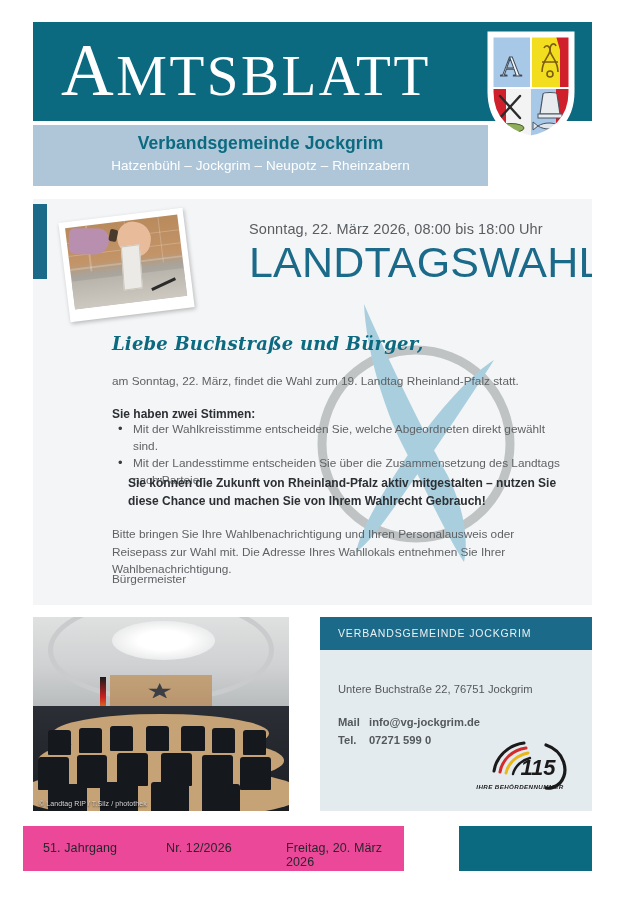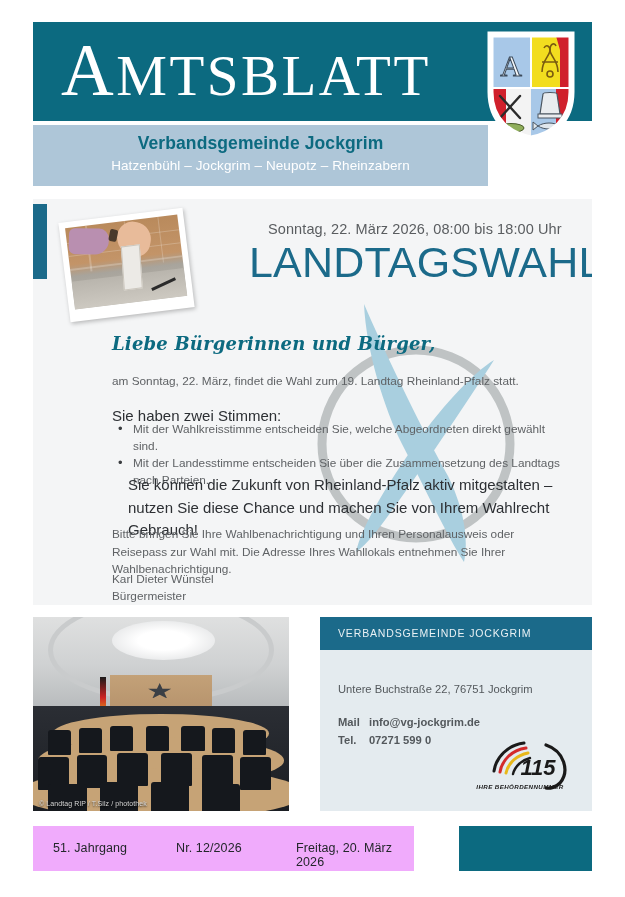--- a/index.html
+++ b/index.html
@@ -122,41 +122,41 @@
   }
   .pen {
     position: absolute; right: 8%; bottom: 16%;
     width: 26px; height: 3px;
     background: #2b2b2b;
     transform: rotate(-18deg);
   }
 
   .eventdate {
     position: absolute; left: 216px; top: 22px;
-    color: #5a5d60; font-size: 14.5px; letter-spacing: 0.1px; margin-left: 19px;
+    color: #5a5d60; font-size: 14.5px; letter-spacing: 0.1px;
   }
   .eventtitle {
     position: absolute; left: 216px; top: 42px;
     color: #1b6a8a;
     font-size: 43px; font-weight: 400;
     letter-spacing: 0.2px; line-height: 1;
     white-space: nowrap;
   }
 
   .greeting {
     position: absolute; left: 79px; top: 134px;
     color: #0c6a80;
     font-family: "DejaVu Serif", serif;
     font-style: italic; font-weight: bold;
     font-size: 18px; letter-spacing: 0.2px;
   }
 
   .body-block { position: absolute; left: 79px; width: 455px; }
   .body-p { color: #5f6265; font-size: 11.8px; line-height: 1.5; }
-  .body-strong { color: #2c2f33; font-weight: normal; font-size: 15px; line-height: 1.5; }
+  .body-strong { color: #2c2f33; font-weight: bold; font-size: 12px; line-height: 1.5; }
   .p1 { top: 174px; }
   .p2 { top: 206px; }
   .bullets { top: 222px; list-style: none; }
   .bullets li {
     position: relative; padding-left: 21px;
     color: #5f6265; font-size: 11.8px; line-height: 1.43;
   }
   .bullets li::before {
     content: "\2022"; position: absolute; left: 6px; top: -1px;
     color: #3a3d40; font-size: 13px;
@@ -241,23 +241,23 @@
   .contact-line { color: #53585c; font-size: 11.2px; line-height: 1.55; }
   .contact-pair { margin-top: 16px; }
   .contact-pair div { color: #53585c; font-size: 11.2px; line-height: 1.55; white-space: pre; font-weight: bold; }
   .logo115 {
     position: absolute; right: 12px; bottom: 16px;
     width: 108px; height: 58px; font-style: italic;
   }
 
   
   .footer-bar {
-    position: absolute; left: 33px; top: 826px;
+    position: absolute; left: 23px; top: 826px;
     width: 381px; height: 45px;
-    background: #f0abfc;
+    background: #ec4899;
   }
   .footer-bar .f {
     position: absolute; top: 15px;
     color: #23272b; font-size: 12.5px; letter-spacing: 0.1px;
   }
   .f1 { left: 20px; }
   .f2 { left: 143px; }
   .f3 { left: 263px; }
   .footer-block {
     position: absolute; left: 459px; top: 826px;
@@ -351,21 +351,21 @@
         <div class="hand"></div>
         <div class="watch"></div>
         <div class="ballot-box"></div>
         <div class="pen"></div>
       </div>
     </div>
 
     <div class="eventdate">Sonntag, 22. März 2026, 08:00 bis 18:00 Uhr</div>
     <div class="eventtitle">LANDTAGSWAHL</div>
 
-    <div class="greeting">Liebe Bürgerinnen und Bürger,</div>
+    <div class="greeting">Liebe Buchstraße und Bürger,</div>
 
     <div class="body-block p1">
       <div class="body-p">am Sonntag, 22. März, findet die Wahl zum 19. Landtag Rheinland-Pfalz statt.</div>
     </div>
 
     <div class="body-block p2">
       <div class="body-strong">Sie haben zwei Stimmen:</div>
     </div>
 
     <ul class="body-block bullets">
@@ -375,21 +375,20 @@
 
     <div class="body-block p3">
       <div class="body-strong">Sie können die Zukunft von Rheinland-Pfalz aktiv mitgestalten – nutzen Sie diese Chance und machen Sie von Ihrem Wahlrecht Gebrauch!</div>
     </div>
 
     <div class="body-block p4">
       <div class="body-p">Bitte bringen Sie Ihre Wahlbenachrichtigung und Ihren Personalausweis oder Reisepass zur Wahl mit. Die Adresse Ihres Wahllokals entnehmen Sie Ihrer Wahlbenachrichtigung.</div>
     </div>
 
     <div class="body-block sig">
-      <div>Karl Dieter Wünstel</div>
       <div>Bürgermeister</div>
     </div>
   </div>
 
   <div class="photo-hall">
     <div class="hall-ceiling"></div>
     <div class="hall-ring"></div>
     <div class="hall-oculus"></div>
     <div class="hall-backwall"></div>
     <div class="hall-flag"></div>

